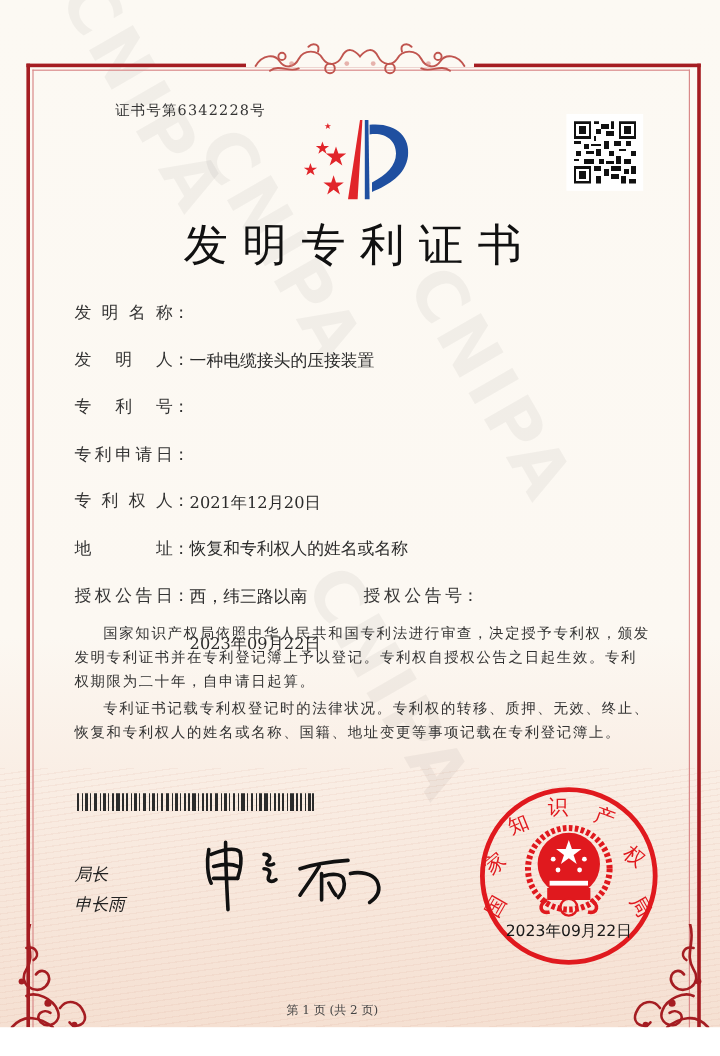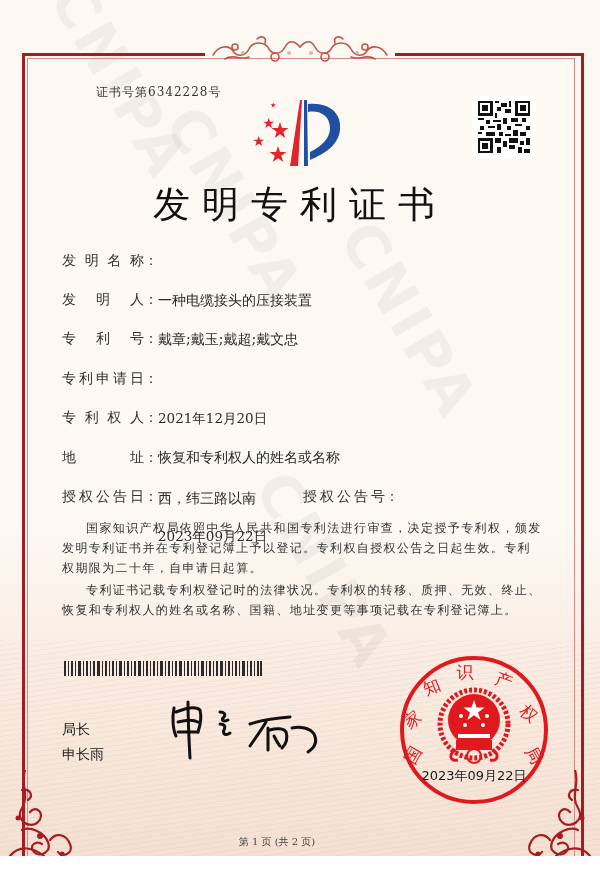--- a/index.html
+++ b/index.html
@@ -51,21 +51,21 @@
   .row { position:absolute; left:62px; font-size:14px; color:#333; display:flex; }
   .row .lbl { width:90px; display:flex; justify-content:space-between; letter-spacing:0; }
   .row .lbl span { display:inline-block; }
   .row .val { color:#2a2a2a; font-weight:bold; font-size:13.5px;margin-top:40px; }
   .row .val.cn { font-weight:normal; font-size:14px; }
   .para {
     position:absolute; left:62px; width:480px; font-size:12px; line-height:20px;
     color:#333; text-indent:24px; letter-spacing:1.4px;
   }
   .barcode { position:absolute; left:64px; top:661px; width:198px; height:15px; }
-  .director { position:absolute; left:62px; top:717px; font-family:"DejaVu Sans", sans-serif; font-size:14px; color:#222; line-height:25px; }
+  .director { position:absolute; left:62px; top:717px; font-family:"DejaVu Sans", sans-serif; font-size:14px; color:#222; line-height:25px;font-style:italic; }
   .signature { position:absolute; left:168px; top:700px; width:160px; height:62px; }
   .seal { position:absolute; left:398px; top:654px; width:152px; height:152px; }
   .footer {
     position:absolute; left:0; width:554px; top:835px; text-align:center;
     font-size:10px; color:#444;
   }
 </style>
 </head>
 <body>
 
@@ -206,21 +206,20 @@
     <span class="val cn">一种电缆接头的压接装置</span>
   </div>
 
   <div class="row" style="top:291px;">
     <div class="lbl" style="width:82px;">
       <span>发</span>
       <span>明</span>
       <span>人</span>
     </div>
     <span>：</span>
-    <span class="val cn">戴章;戴玉;戴超;戴文忠</span>
   </div>
 
   <div class="row" style="top:330px;">
     <div class="lbl" style="width:82px;">
       <span>专</span>
       <span>利</span>
       <span>号</span>
     </div>
     <span>：</span>
   </div>

